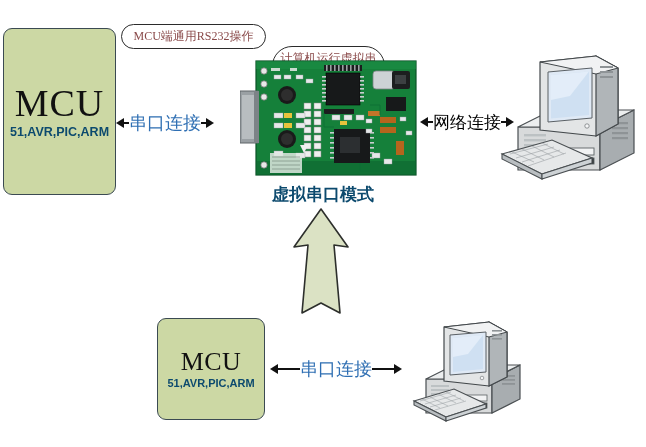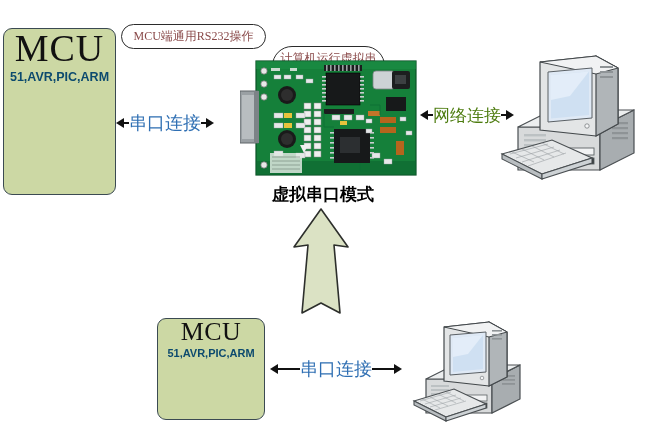--- a/index.html
+++ b/index.html
@@ -11,21 +11,21 @@
   #stage{position:relative;width:646px;height:447px;background:#fff;}
 
   
   .mcu-box{
     position:absolute;
     background:#ccd8a4;
     border:1.5px solid #3b4a52;
     border-radius:9px;
     box-sizing:border-box;
     display:flex;flex-direction:column;
-    align-items:center;justify-content:flex-start;
+    align-items:center;justify-content:center;
   }
   .mcu-title{
     font-family:"Liberation Serif","DejaVu Serif",serif;
     color:#111;line-height:1;
   }
   .mcu-sub{
     font-family:"Liberation Sans","DejaVu Sans",sans-serif;
     font-weight:bold;color:#0c4a6e;line-height:1;
   }
   #mcu-top{left:3px;top:28px;width:113px;height:167px;}
@@ -57,28 +57,28 @@
     position:absolute;display:flex;align-items:center;
     font-family:Liberation Serif, serif;
   }
   .conn .txt{white-space:nowrap;}
   .conn .line{background:#111;height:1.6px;}
   .arrow-l,.arrow-r{width:0;height:0;border-top:5px solid transparent;border-bottom:5px solid transparent;}
   .arrow-l{border-right:8px solid #111;}
   .arrow-r{border-left:8px solid #111;}
   #conn-serial-top{left:116px;top:112px;width:128px;height:22px;color:#2f6fb3;font-size:18px;}
   #conn-serial-top .line{width:5px;}
-  #conn-net{left:420px;top:104px;width:118px;height:22px;color:#4d7c0f;font-size:17px;}
+  #conn-net{left:420px;top:111px;width:118px;height:22px;color:#000000;font-size:17px;}
   #conn-net .line{width:5px;}
   #conn-serial-bottom{left:270px;top:358px;width:158px;height:22px;color:#2f6fb3;font-size:18px;}
   #conn-serial-bottom .line{width:22px;}
 
   
   .caption{
-    position:absolute;color:#000000;
+    position:absolute;color:#0c4a6e;
     font-family:"Liberation Serif","DejaVu Serif",serif;
     white-space:nowrap;
   }
   #cap-virtual{left:272px;top:183px;font-size:17px;font-weight:bold;}
   #cap-legacy{left:276px;top:423px;font-size:16px;}
 
   
   #up-arrow{position:absolute;left:290px;top:207px;width:62px;height:110px;}
 
   

